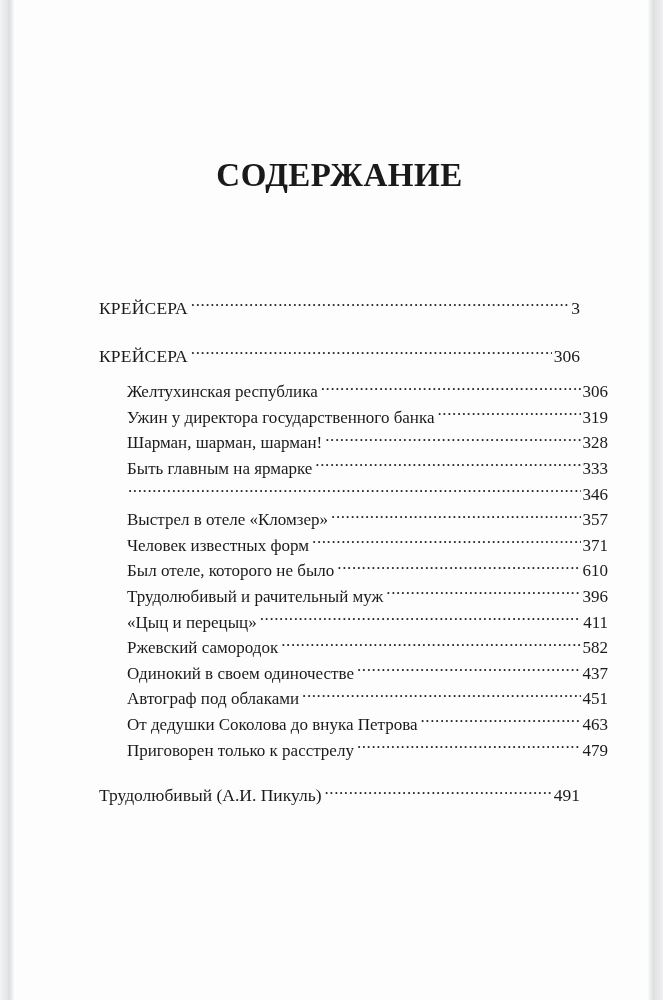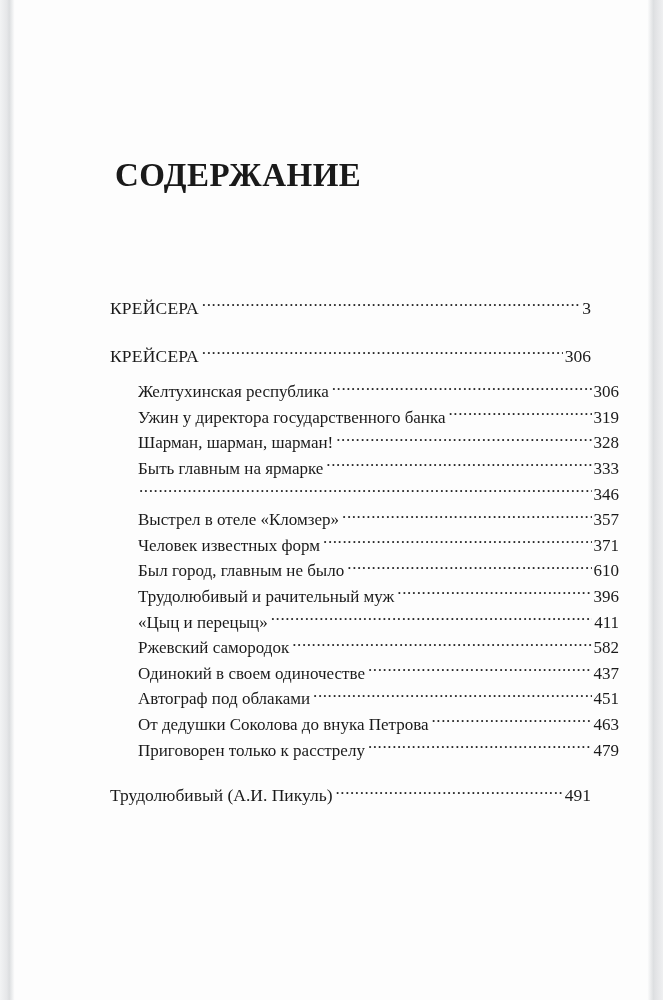--- a/index.html
+++ b/index.html
@@ -48,46 +48,46 @@
   .content {
     position: absolute;
     left: 99px;
     top: 0;
     width: 481px; 
   }
 
   .toc-title {
     margin: 0;
     padding: 0;
+    text-align: center;
     font-size: 33px;
     font-weight: bold;
     letter-spacing: 0.5px;
     line-height: 1;
     position: absolute;
     top: 159px;
-    left: 16px;
+    left: 0;
     width: 481px;
     white-space: nowrap;
   }
 
   .toc-list {
     position: absolute;
     top: 296px;
     left: 0;
     width: 481px;
   }
 
   .toc-row {
     display: flex;
     align-items: baseline;
     width: 100%;
     font-size: 17px;
     line-height: 25.6px;
     white-space: nowrap;
-    margin-left: 11px;
   }
 
   .toc-row .label {
     flex: 0 0 auto;
     padding-right: 2px;
   }
 
   .toc-row .leader {
     flex: 1 1 auto;
     overflow: hidden;
@@ -184,21 +184,21 @@
           <span class="label">Выстрел в отеле «Кломзер»</span>
           <span class="leader"></span>
           <span class="page-num">357</span>
         </div>
         <div class="toc-row level-sub">
           <span class="label">Человек известных форм</span>
           <span class="leader"></span>
           <span class="page-num">371</span>
         </div>
         <div class="toc-row level-sub">
-          <span class="label">Был город, главным не было</span>
+          <span class="label">Был отеле, которого не было</span>
           <span class="leader"></span>
           <span class="page-num">610</span>
         </div>
         <div class="toc-row level-sub">
           <span class="label">Трудолюбивый и рачительный муж</span>
           <span class="leader"></span>
           <span class="page-num">396</span>
         </div>
         <div class="toc-row level-sub">
           <span class="label">«Цыц и перецыц»</span>

